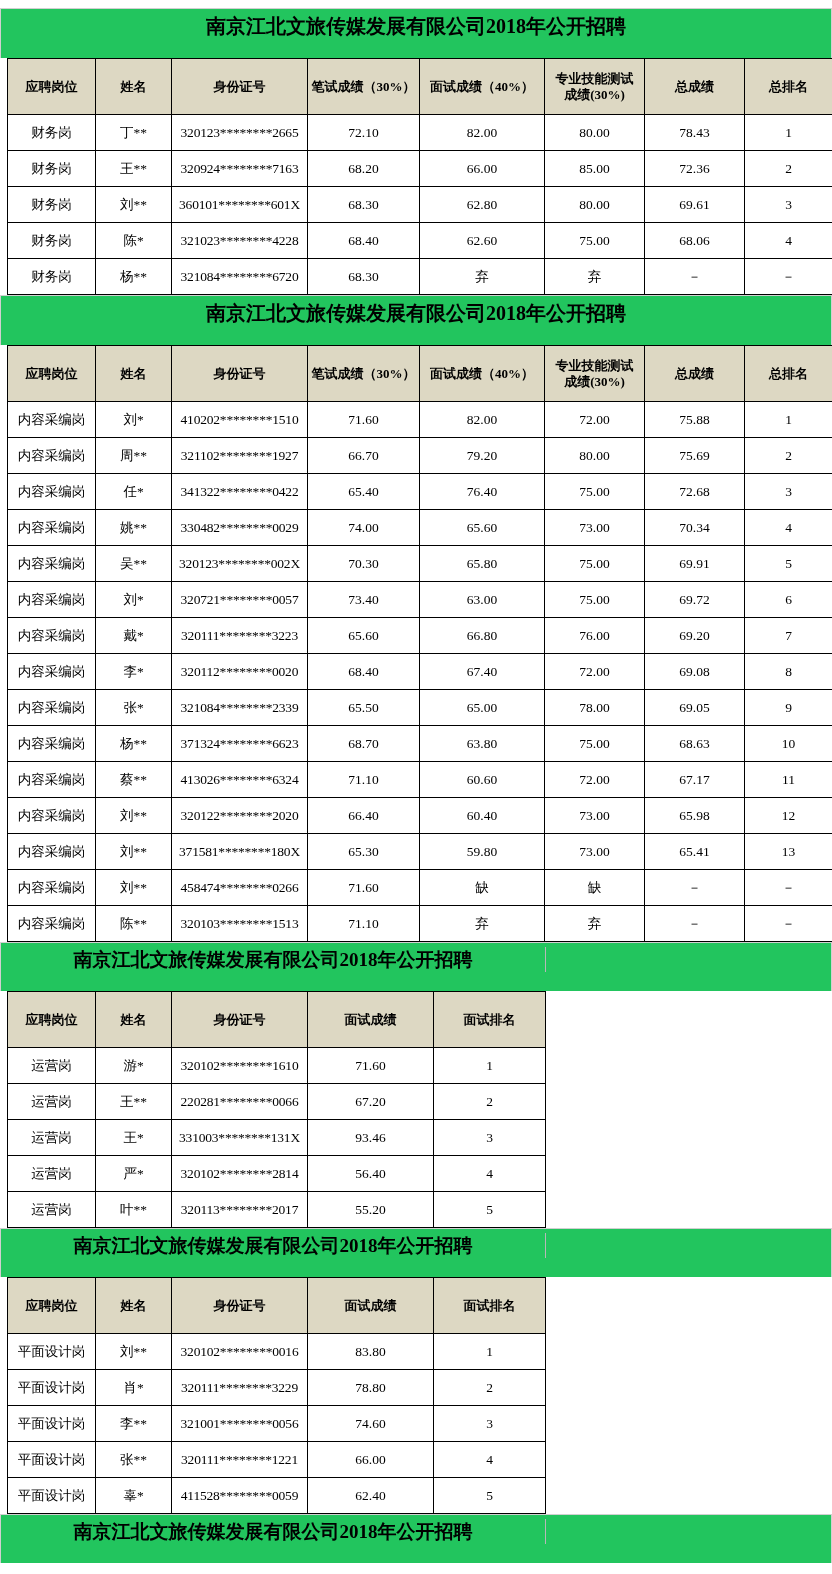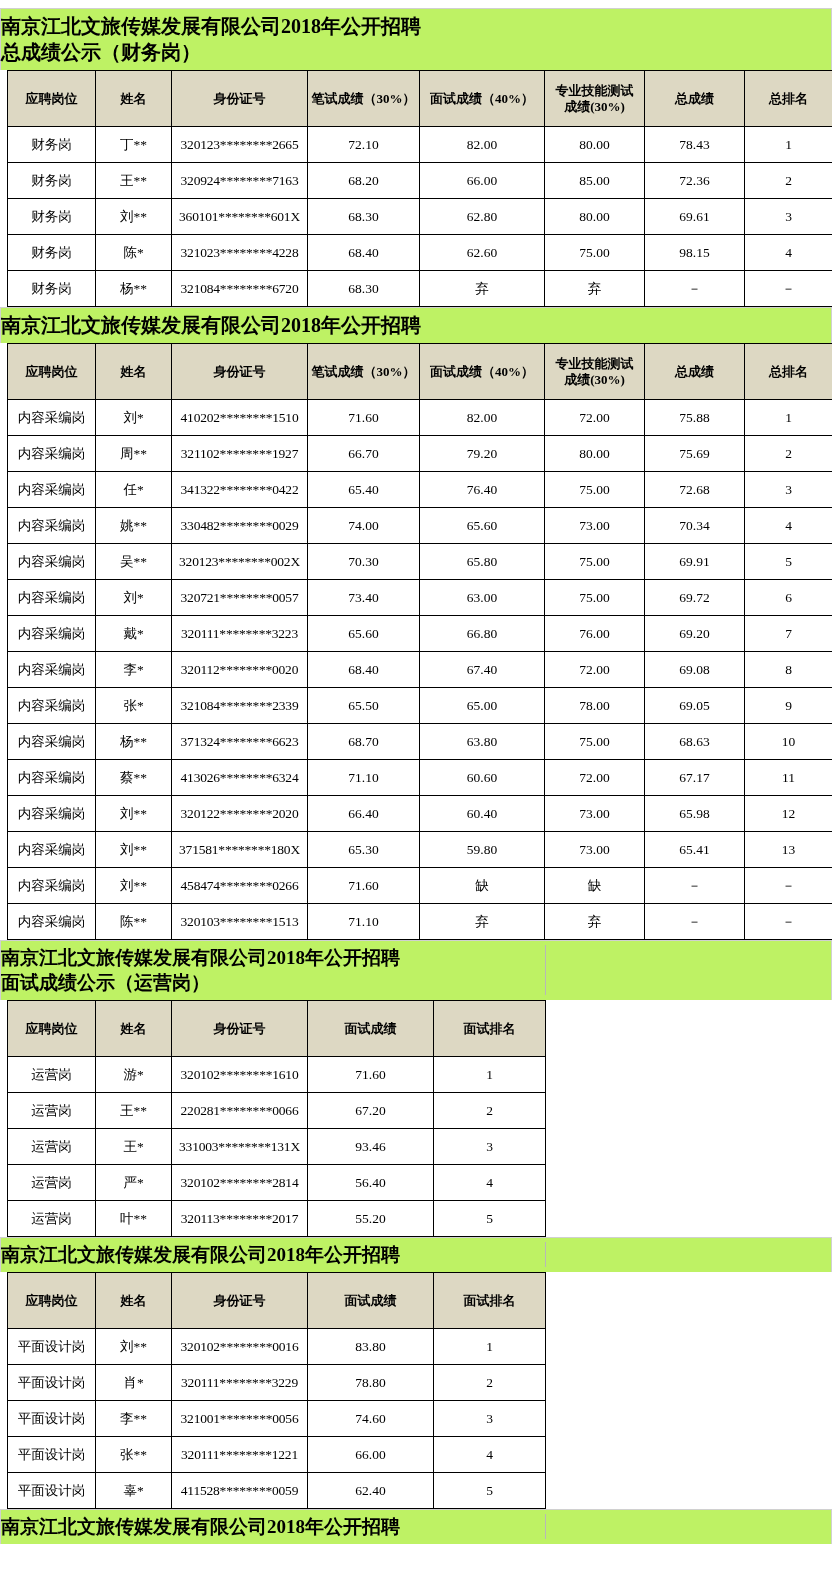--- a/index.html
+++ b/index.html
@@ -17,22 +17,23 @@
   .page {
     width: 832px;
     position: relative;
   }
 
   
   .title-block {
     box-sizing: border-box;
     border: 1px solid #d0d0d0;
     border-bottom: none;
-    background: #bef264;
-    padding: 4px 0 5px 0;
+    background: #22c55e;
+    text-align: center;
+    padding: 4px 0 19px 0;
   }
   .title-block.wide  { width: 832px; }
   .title-block.narrow{ width: 832px; }
   .title-line {
     font-family: "Liberation Serif", "DejaVu Serif", serif;
     font-weight: bold;
     font-size: 20px;
     line-height: 26px;
     letter-spacing: 0px;
     white-space: nowrap;
@@ -84,21 +85,20 @@
 </style>
 </head>
 <body>
 
 <div class="page">
   <div class="spacer-8"></div>
   <div id="sections-root">
       <div class="title-block wide">
         <div class="title-inner">
           <div class="title-line">南京江北文旅传媒发展有限公司2018年公开招聘</div>
-          <div class="title-line">总成绩公示（财务岗）</div>
         </div>
       </div>
       <table class="grid wide">
         <colgroup>
           <col style="width: 88px;">
           <col style="width: 76px;">
           <col style="width: 136px;">
           <col style="width: 112px;">
           <col style="width: 125px;">
           <col style="width: 100px;">
@@ -151,21 +151,21 @@
             <td class="num">69.61</td>
             <td class="num">3</td>
           </tr>
           <tr>
             <td class="cn">财务岗</td>
             <td class="cn">陈*</td>
             <td class="idno">321023********4228</td>
             <td class="num">68.40</td>
             <td class="num">62.60</td>
             <td class="num">75.00</td>
-            <td class="num">98.15</td>
+            <td class="num">68.06</td>
             <td class="num">4</td>
           </tr>
           <tr>
             <td class="cn">财务岗</td>
             <td class="cn">杨**</td>
             <td class="idno">321084********6720</td>
             <td class="num">68.30</td>
             <td class="num">弃</td>
             <td class="num">弃</td>
             <td class="num">－</td>
@@ -353,21 +353,20 @@
             <td class="num">弃</td>
             <td class="num">弃</td>
             <td class="num">－</td>
             <td class="num">－</td>
           </tr>
         </tbody>
       </table>
       <div class="title-block narrow">
         <div class="title-inner">
           <div class="title-line">南京江北文旅传媒发展有限公司2018年公开招聘</div>
-          <div class="title-line">面试成绩公示（运营岗）</div>
         </div>
       </div>
       <table class="grid narrow">
         <colgroup>
           <col style="width: 88px;">
           <col style="width: 76px;">
           <col style="width: 136px;">
           <col style="width: 126px;">
           <col style="width: 112px;">
         </colgroup>

